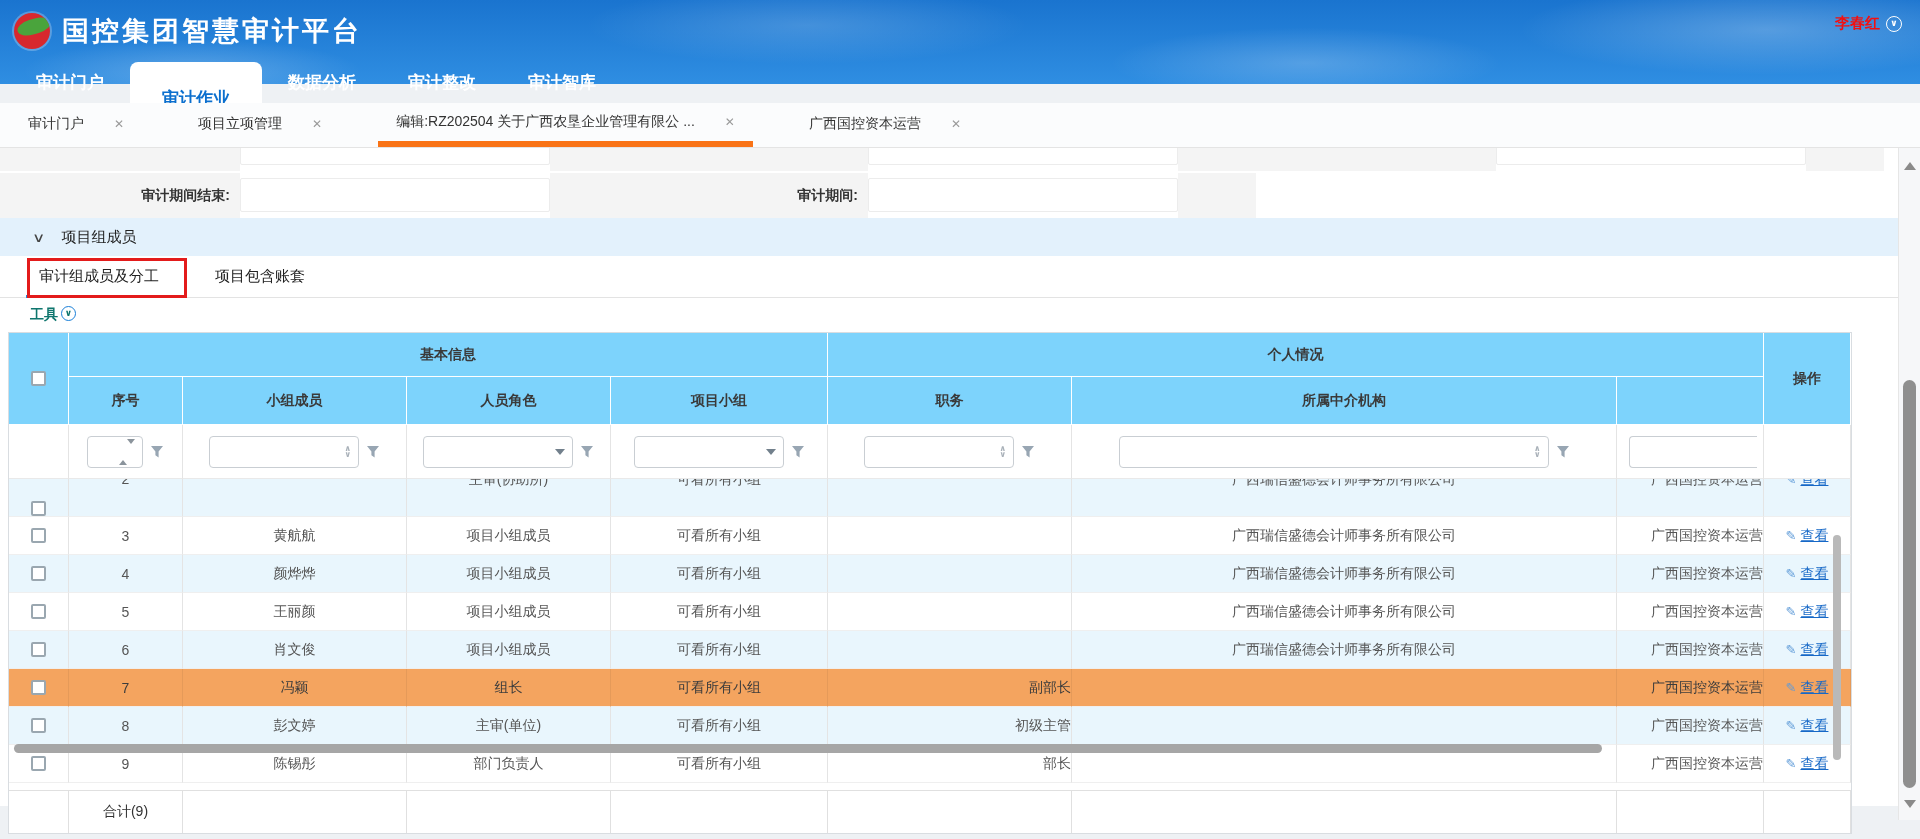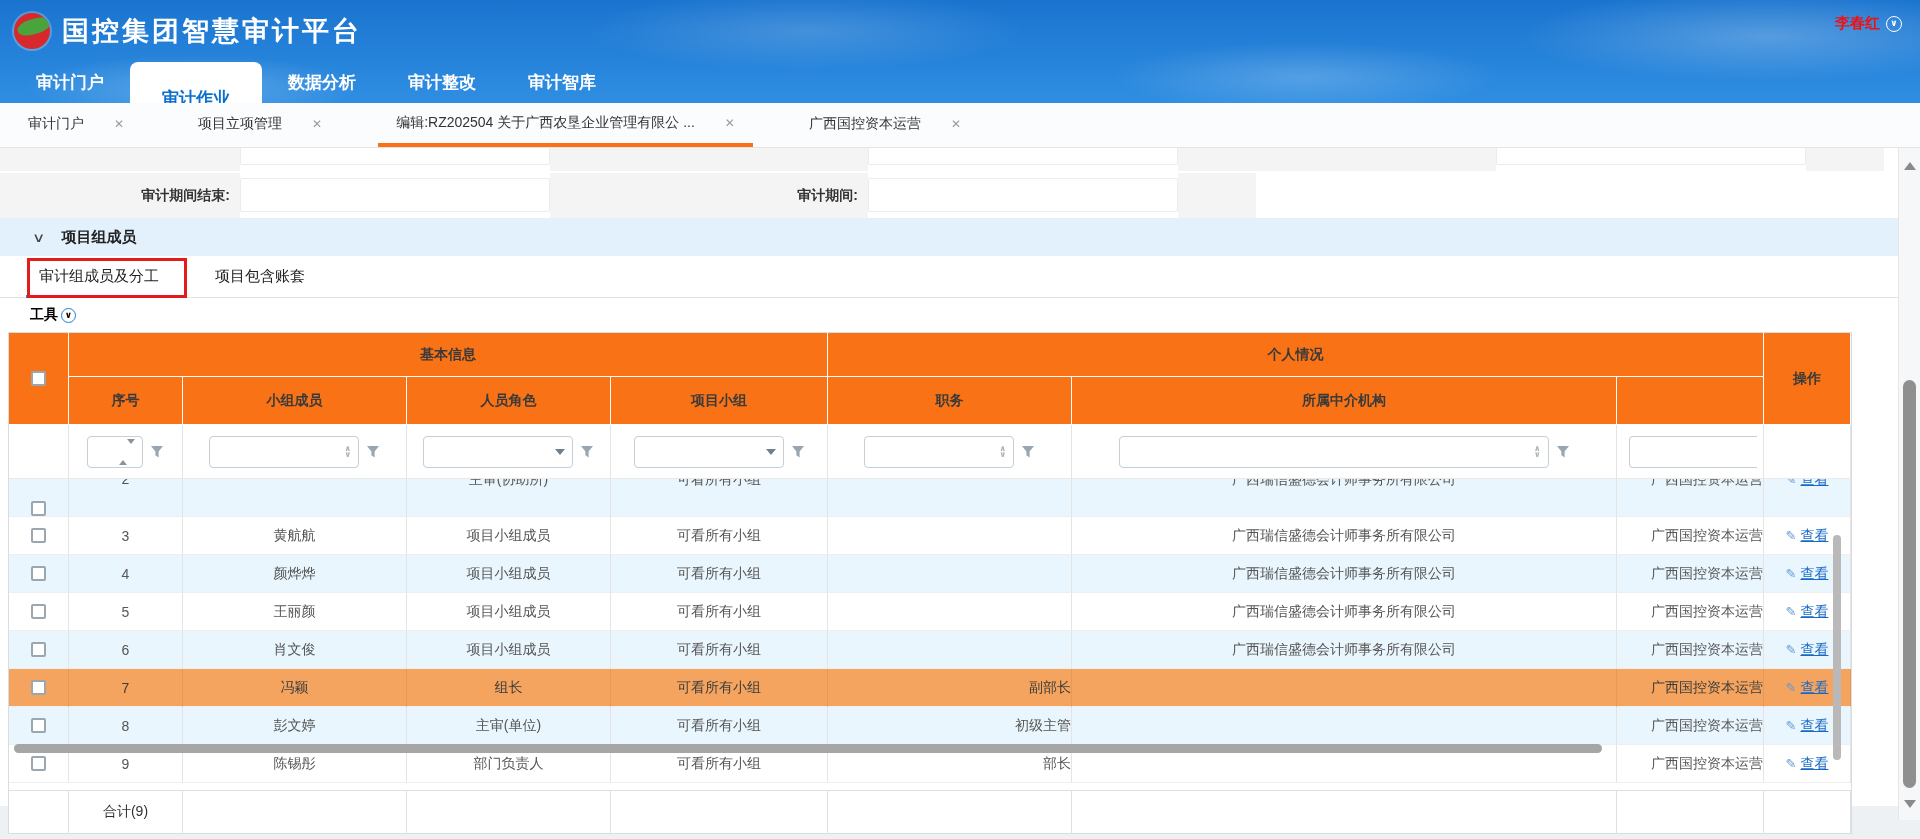--- a/index.html
+++ b/index.html
@@ -1,20 +1,20 @@
 <!DOCTYPE html>
 <html><head>
 <meta charset="utf-8">
 <style>
   * { margin:0; padding:0; box-sizing:border-box; }
   html,body { width:1920px; height:839px; overflow:hidden; background:#eef1f4;
     font-family:"Liberation Sans","DejaVu Sans",sans-serif; }
 
   
-  .sky { position:absolute; top:0; left:0; width:1920px; height:103px;
+  .sky { position:absolute; top:0; left:0; width:1920px; height:84px;
     background-color:#1e81d8;
     background-image:
       radial-gradient(ellipse 260px 50px at 10% 85%, rgba(255,255,255,.22), transparent 65%),
       radial-gradient(ellipse 340px 60px at 42% 30%, rgba(255,255,255,.16), transparent 65%),
       radial-gradient(ellipse 300px 55px at 68% 75%, rgba(255,255,255,.20), transparent 65%),
       radial-gradient(ellipse 380px 70px at 92% 35%, rgba(255,255,255,.24), transparent 65%),
       linear-gradient(180deg,#1a74cf,#2f8ee2); }
   .titlebar { height:62px; display:flex; align-items:center; padding:0 14px; position:relative; }
   .logo { width:36px; height:36px; border-radius:50%; background:#d7282e; position:relative;
     overflow:hidden; margin-right:12px; box-shadow:0 0 0 2px rgba(255,255,255,.25); }
@@ -33,62 +33,62 @@
   .nav-item { line-height:41px; padding:0 26px; color:#fff; font-weight:bold;
     font-size:17px; cursor:pointer; white-space:nowrap; }
   .nav-item.active { background:#fff; color:#0b6fce; border-radius:8px 8px 0 0; padding:16px 32px; }
 
   
   .doctabs { position:absolute; top:103px; left:0; width:1920px; height:45px;
     background:#fbfcfd; border-bottom:1px solid #e4e4e4; display:flex;
     align-items:stretch; padding-left:10px; }
   .doc-tab { display:flex; align-items:center; padding:0 18px; margin-right:38px;
     font-size:14px; color:#333; cursor:pointer; border-bottom:3px solid transparent; }
-  .doc-tab.active { border-bottom:4px solid #f97316; }
+  .doc-tab.active { border-bottom:6px solid #f97316; }
   .doc-close { margin-left:30px; color:#9a9a9a; font-size:12px; }
 
   
   .content { position:absolute; top:148px; left:0; width:1920px; height:658px; background:#fff; }
 
   .form-row { position:absolute; left:0; width:1920px; display:flex; overflow:hidden; }
   .form-row.partial { top:0; height:23px; }
   .form-row.main { top:25px; height:45px; }
   .f-col { width:628px; display:flex; height:45px; }
   .form-row.partial .f-col { margin-top:-22px; }
   .f-label { width:240px; background:#f4f4f4; text-align:right; padding-right:10px;
     font-weight:bold; color:#333; font-size:14px; line-height:45px; }
   .f-input { width:310px; background:#fff; border:1px solid #ececec; height:34px;
     margin-top:5px; border-radius:2px; }
   .f-rest { flex:1; background:#f4f4f4; }
 
   .section-head { position:absolute; top:70px; left:0; width:1920px; height:38px;
     background:#e3f1fc; display:flex; align-items:center; padding-left:34px; }
   .sec-chev { color:#444; font-size:13px; margin-right:18px; transform:scaleX(1.4); }
-  .sec-title { font-weight:bold; font-size:15px; color:#222; }
+  .sec-title { font-weight:normal; font-size:15px; color:#222; }
 
   .subtabs { position:absolute; top:108px; left:0; width:1920px; height:42px;
     background:#fff; border-bottom:1px solid #e3e3e3; display:flex; padding-left:26px; }
   .sub-tab { height:42px; line-height:40px; padding:0 13px; margin-right:30px;
     font-size:15px; color:#222; cursor:pointer; border-bottom:3px solid transparent; }
   .sub-tab.active { border-bottom:3px solid #1e86e0; }
   .anno-box { position:absolute; left:27px; top:110px; width:160px; height:40px;
     border:3px solid #e31b1b; pointer-events:none; z-index:6; }
 
   .tools { position:absolute; top:150px; left:0; height:34px; display:flex;
     align-items:center; padding-left:30px; }
-  .tools-link { color:#000000; font-weight:bold; font-size:14px; display:flex;
-    align-items:center; gap:3px; cursor:pointer; }
+  .tools-link { color:#0f766e; font-weight:bold; font-size:14px; display:flex;
+    align-items:flex-start; gap:3px; cursor:pointer; }
   .circle-chev { width:15px; height:15px; border:1px solid #1a7fd8; border-radius:50%;
     display:inline-flex; align-items:center; justify-content:center; font-size:9px; line-height:1; }
 
   
   .table-wrap { position:absolute; top:184px; left:8px; width:1844px;
     border:1px solid #d9dde1; background:#fff; }
   table { border-collapse:separate; border-spacing:0; table-layout:fixed; width:1842px; }
-  thead th { background:#f97316; border-right:1px solid #fff; border-bottom:1px solid #fff;
+  thead th { background:#7dd3fc; border-right:1px solid #fff; border-bottom:1px solid #fff;
     font-weight:bold; color:#3a3a3a; font-size:14px; text-align:center; }
   .gh-row th { height:44px; }
   .sh-row th { height:48px; }
   .filter-row td { height:54px; background:#fff; border-bottom:1px solid #e9e9e9; }
   tbody td { border-right:1px solid #e4e4e4; border-bottom:1px solid #efefef;
     font-size:14px; color:#555; text-align:center; height:37px; padding:0;
     overflow:hidden; white-space:nowrap; }
   tr.alt td { background:#e9f6fd; }
   tr.orange td { background:#f4a45f; color:#3c3c3c; border-right-color:rgba(0,0,0,.06); }
   tr.row-partial td { height:19px; vertical-align:top; background:#e9f6fd; }

